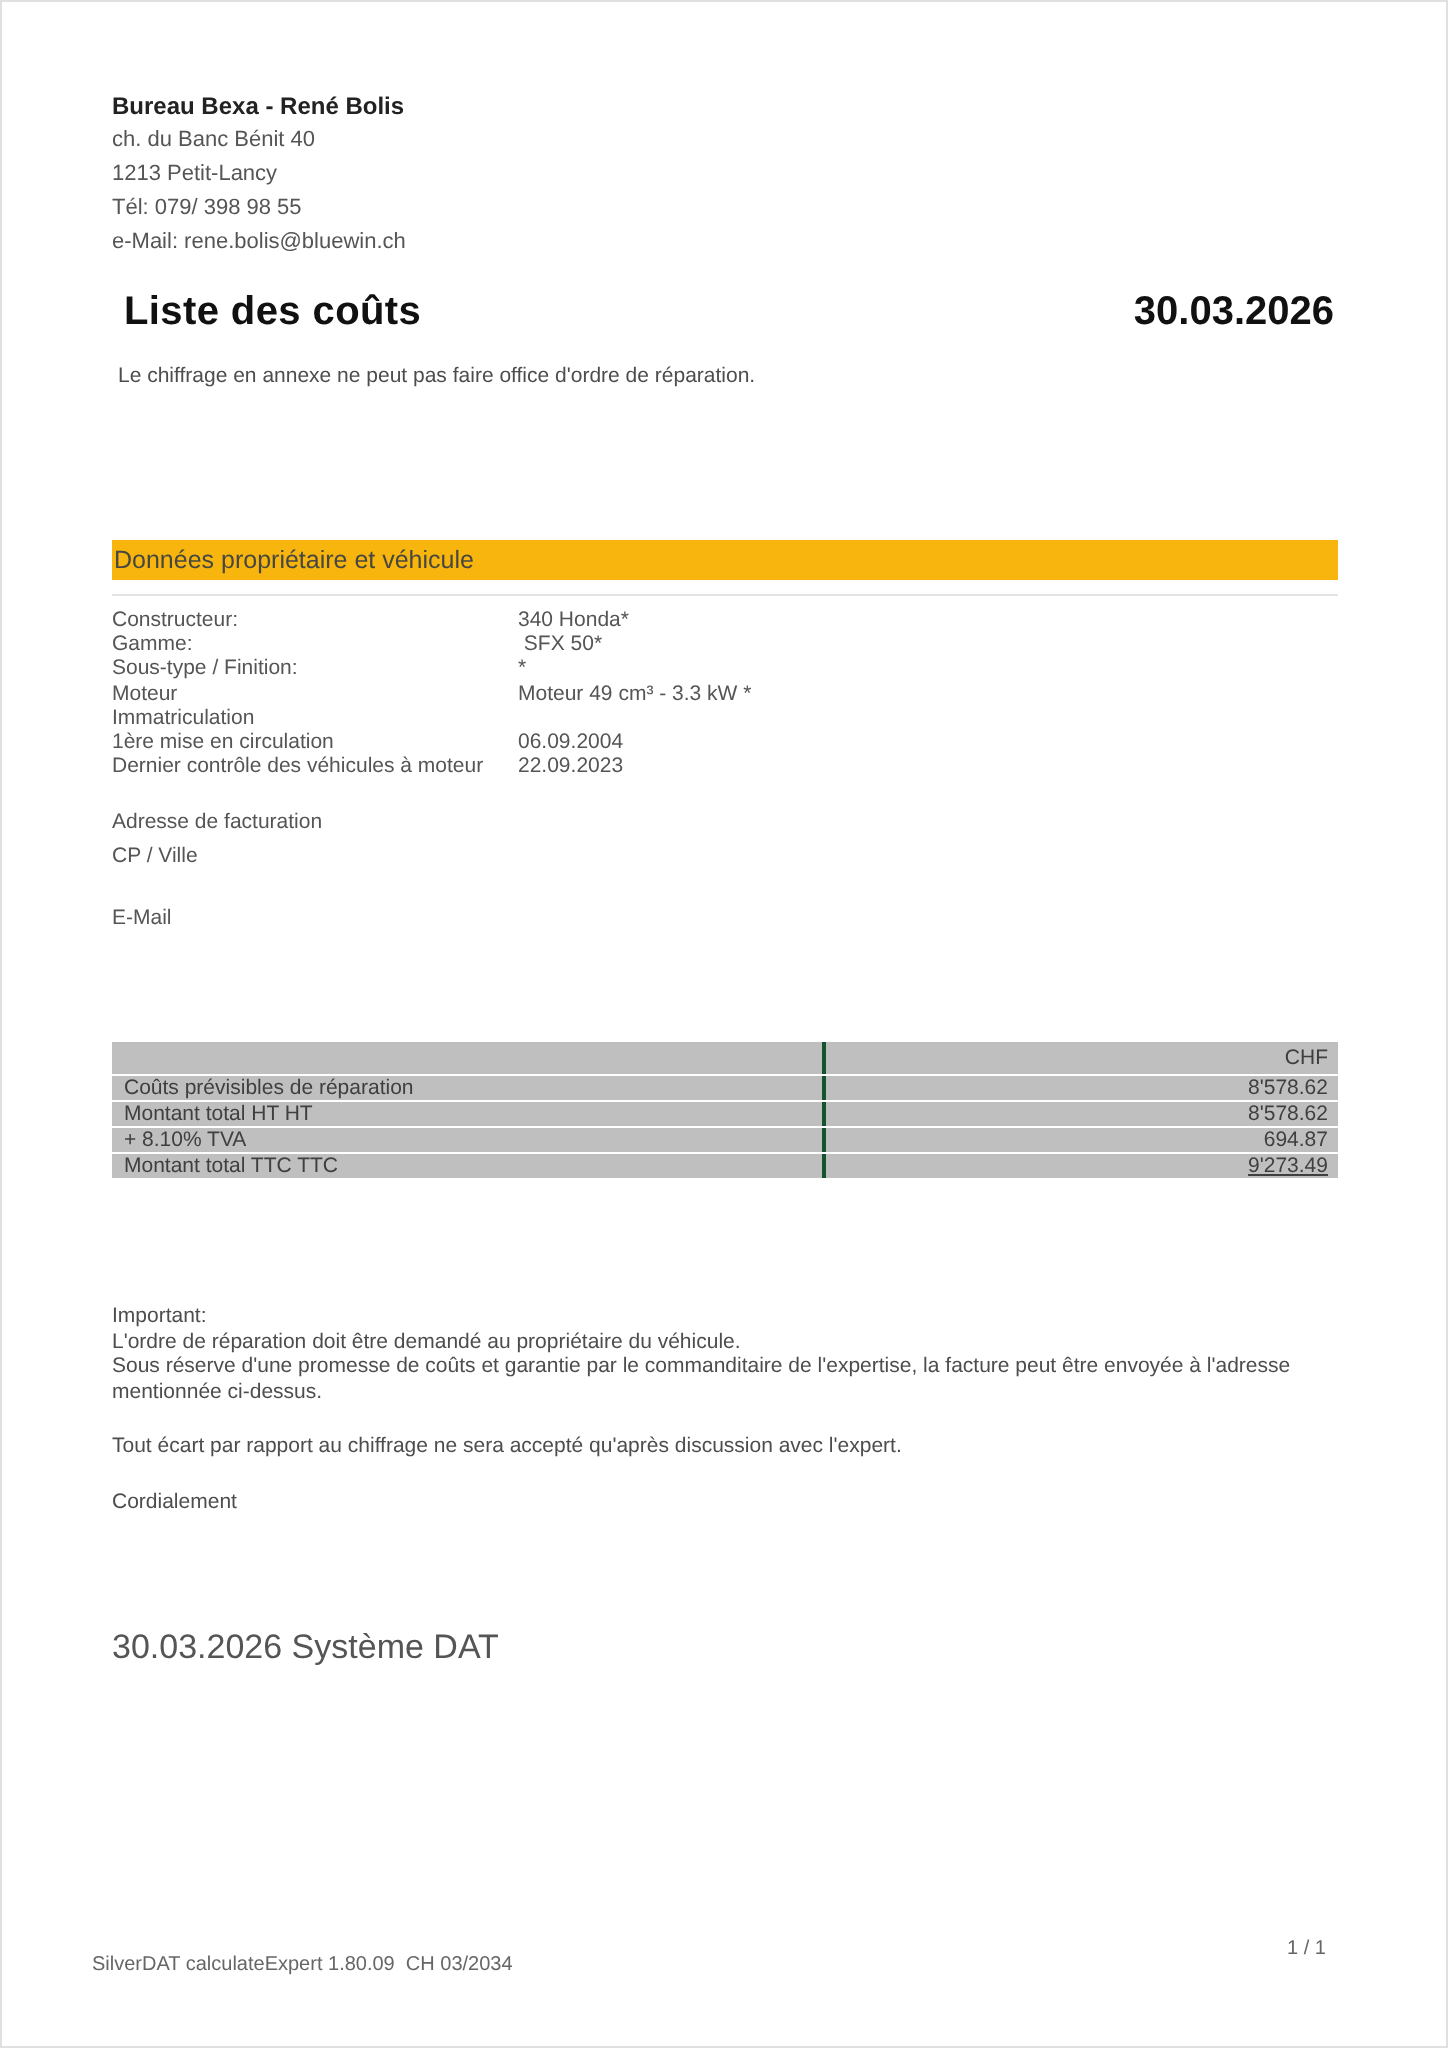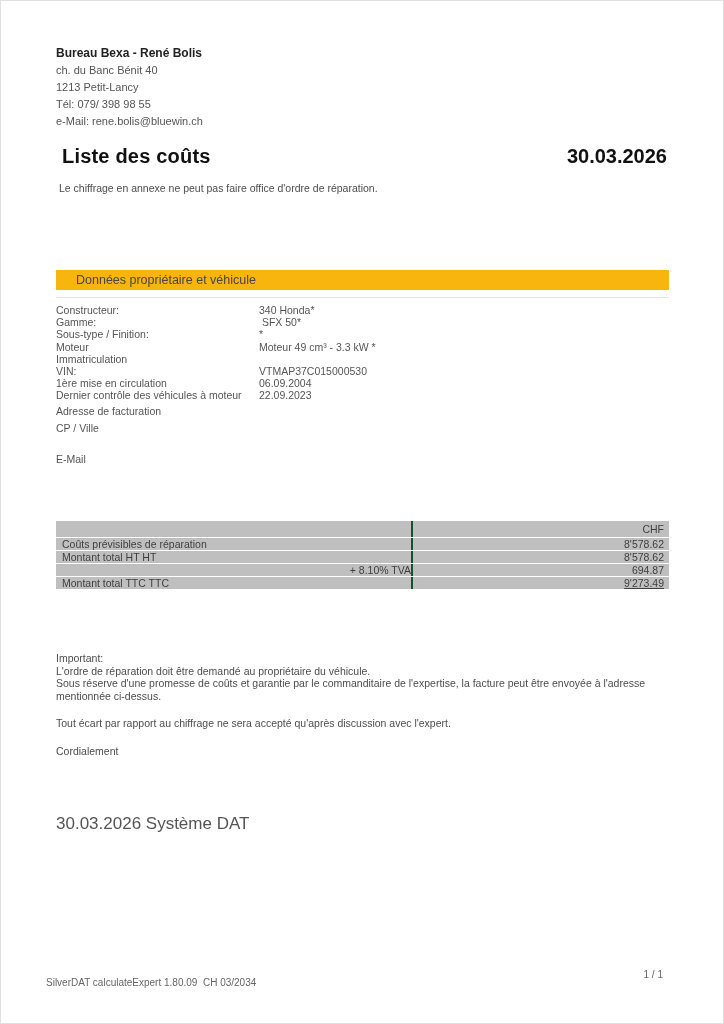--- a/index.html
+++ b/index.html
@@ -23,21 +23,21 @@
   
   .title-row { left:55px; right:56px; top:144px; display:flex; justify-content:space-between; align-items:flex-end; }
   .doc-title { font-size:20px; font-weight:bold; color:#111111; letter-spacing:0.2px; padding-left:6px; }
   .doc-date  { font-size:20px; font-weight:bold; color:#111111; }
 
   .disclaimer { left:58px; top:181px; font-size:10.5px; color:#4d4d4d; }
 
   
   .section-bar {
     left:55px; top:269px; width:613px; height:20px;
-    line-height:20px; padding-left:20px; box-sizing:border-box;
+    line-height:20px; padding-left:1px; box-sizing:border-box;
     font-size:12.5px; color:#474741;
   }
   .thin-rule { left:55px; top:296px; width:613px; border-top:1px solid #e4e4e4; height:0; }
 
   
   .fields { left:55px; top:303px; width:613px; font-size:10.5px; line-height:12.2px; color:#555555; }
   .field-row { display:flex; }
   .field-label { width:203px; flex:0 0 203px; }
   .field-value { white-space:pre-wrap; }
 
@@ -98,24 +98,20 @@
     </div>
     <div class="field-row">
       <span class="field-label">Moteur</span>
       <span class="field-value">Moteur 49 cm³ - 3.3 kW *</span>
     </div>
     <div class="field-row">
       <span class="field-label">Immatriculation</span>
       <span class="field-value"></span>
     </div>
     <div class="field-row">
-      <span class="field-label">VIN:</span>
-      <span class="field-value">VTMAP37C015000530</span>
-    </div>
-    <div class="field-row">
       <span class="field-label">1ère mise en circulation</span>
       <span class="field-value">06.09.2004</span>
     </div>
     <div class="field-row">
       <span class="field-label">Dernier contrôle des véhicules à moteur</span>
       <span class="field-value">22.09.2023</span>
     </div>
   </div>
 
   <div class="abs plain-label" style="left:55px; top:404px;">Adresse de facturation</div>
@@ -129,21 +125,21 @@
     </div>
     <div class="ct-row">
       <span class="ct-c1" style="background: rgb(191, 191, 191);">Coûts prévisibles de réparation</span>
       <span class="ct-c2" style="background: rgb(191, 191, 191);">8'578.62</span>
     </div>
     <div class="ct-row">
       <span class="ct-c1" style="background: rgb(191, 191, 191);">Montant total HT HT</span>
       <span class="ct-c2" style="background: rgb(191, 191, 191);">8'578.62</span>
     </div>
     <div class="ct-row">
-      <span class="ct-c1" style="background: rgb(191, 191, 191); text-align: right;">+ 8.10% TVA</span>
+      <span class="ct-c1" style="background: rgb(191, 191, 191);">+ 8.10% TVA</span>
       <span class="ct-c2" style="background: rgb(191, 191, 191);">694.87</span>
     </div>
     <div class="ct-row">
       <span class="ct-c1" style="background: rgb(191, 191, 191);">Montant total TTC TTC</span>
       <span class="ct-c2" style="background: rgb(191, 191, 191); text-decoration: underline;">9'273.49</span>
     </div>
   </div>
 
   <div class="abs tout-ecart">Tout écart par rapport au chiffrage ne sera accepté qu'après discussion avec l'expert.</div>
   <div class="abs notes">

